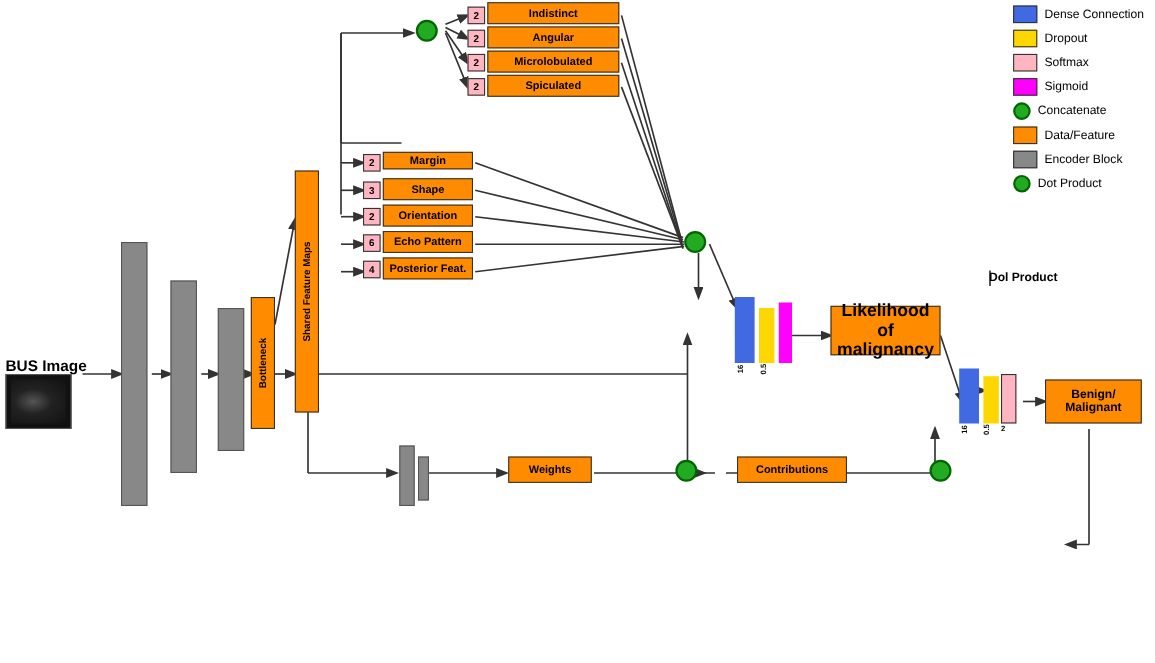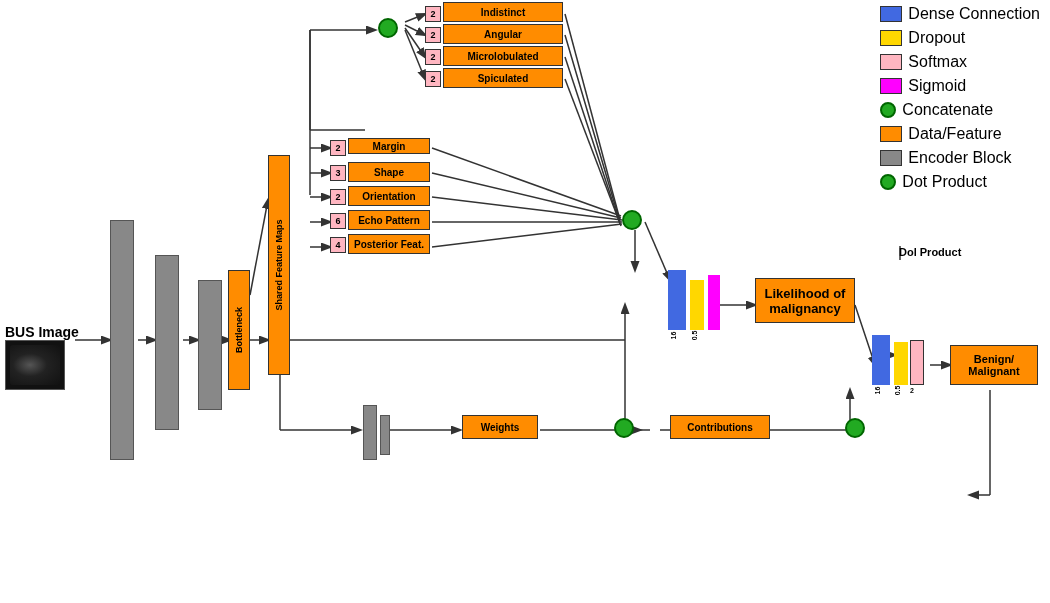--- a/index.html
+++ b/index.html
@@ -84,21 +84,21 @@
       right: 10px;
       top: 5px;
       display: flex;
       flex-direction: column;
       gap: 6px;
     }
     .legend-item {
       display: flex;
       align-items: center;
       gap: 6px;
-      font-size: 16px;
+      font-size: 11px;
     }
     .legend-swatch {
       width: 22px;
       height: 16px;
       border: 1px solid #333;
     }
     .legend-circle {
       width: 16px;
       height: 16px;
       border-radius: 50%;
@@ -270,21 +270,21 @@
 
   <div class="green-circle" style="left:622px; top:210px;"></div>
 
   <div class="blue-bar" style="left:668px; top:270px; width:18px; height:60px;"></div>
   <div class="yellow-bar" style="left:690px; top:280px; width:14px; height:50px;"></div>
   <div class="magenta-bar" style="left:708px; top:275px; width:12px; height:55px;"></div>
 
   <div style="position:absolute; left:670px; top:332px; font-size:7px; font-weight:bold; transform:rotate(-90deg);">16</div>
   <div style="position:absolute; left:690px; top:332px; font-size:7px; font-weight:bold; transform:rotate(-90deg);">0.5</div>
 
-  <div class="orange-box" style="left:755px; top:278px; width:100px; height:45px; font-size:13px;">
+  <div class="orange-box" style="left:755px; top:278px; width:100px; height:45px; font-size:16px;">
     <span style="text-align:center;">Likelihood of
 malignancy</span>
   </div>
 
   <div class="gray-block" style="left:363px; top:405px; width:14px; height:55px;"></div>
   <div class="gray-block" style="left:380px; top:415px; width:10px; height:40px;"></div>
 
   <div class="orange-box" style="left:462px; top:415px; width:76px; height:24px;">Weights</div>
 
   <div class="green-circle" style="left:614px; top:418px;"></div>

